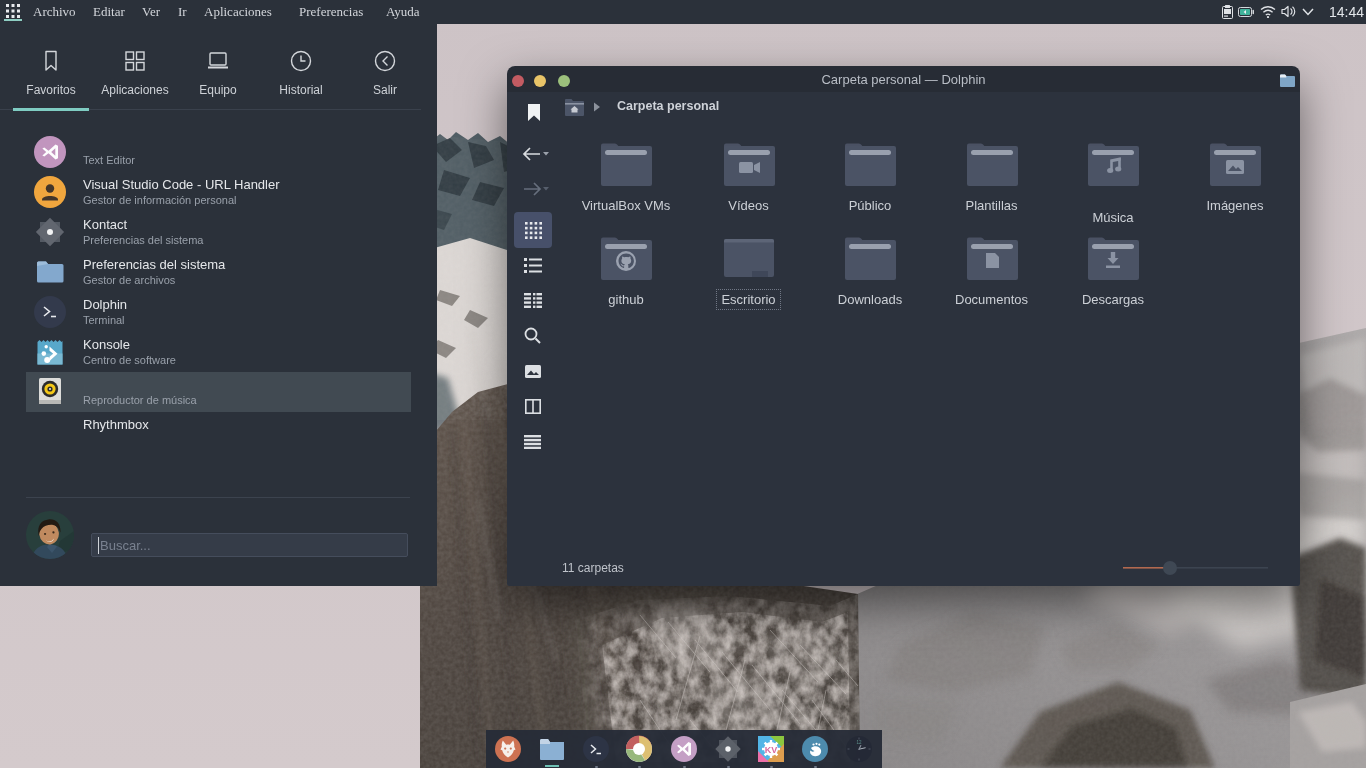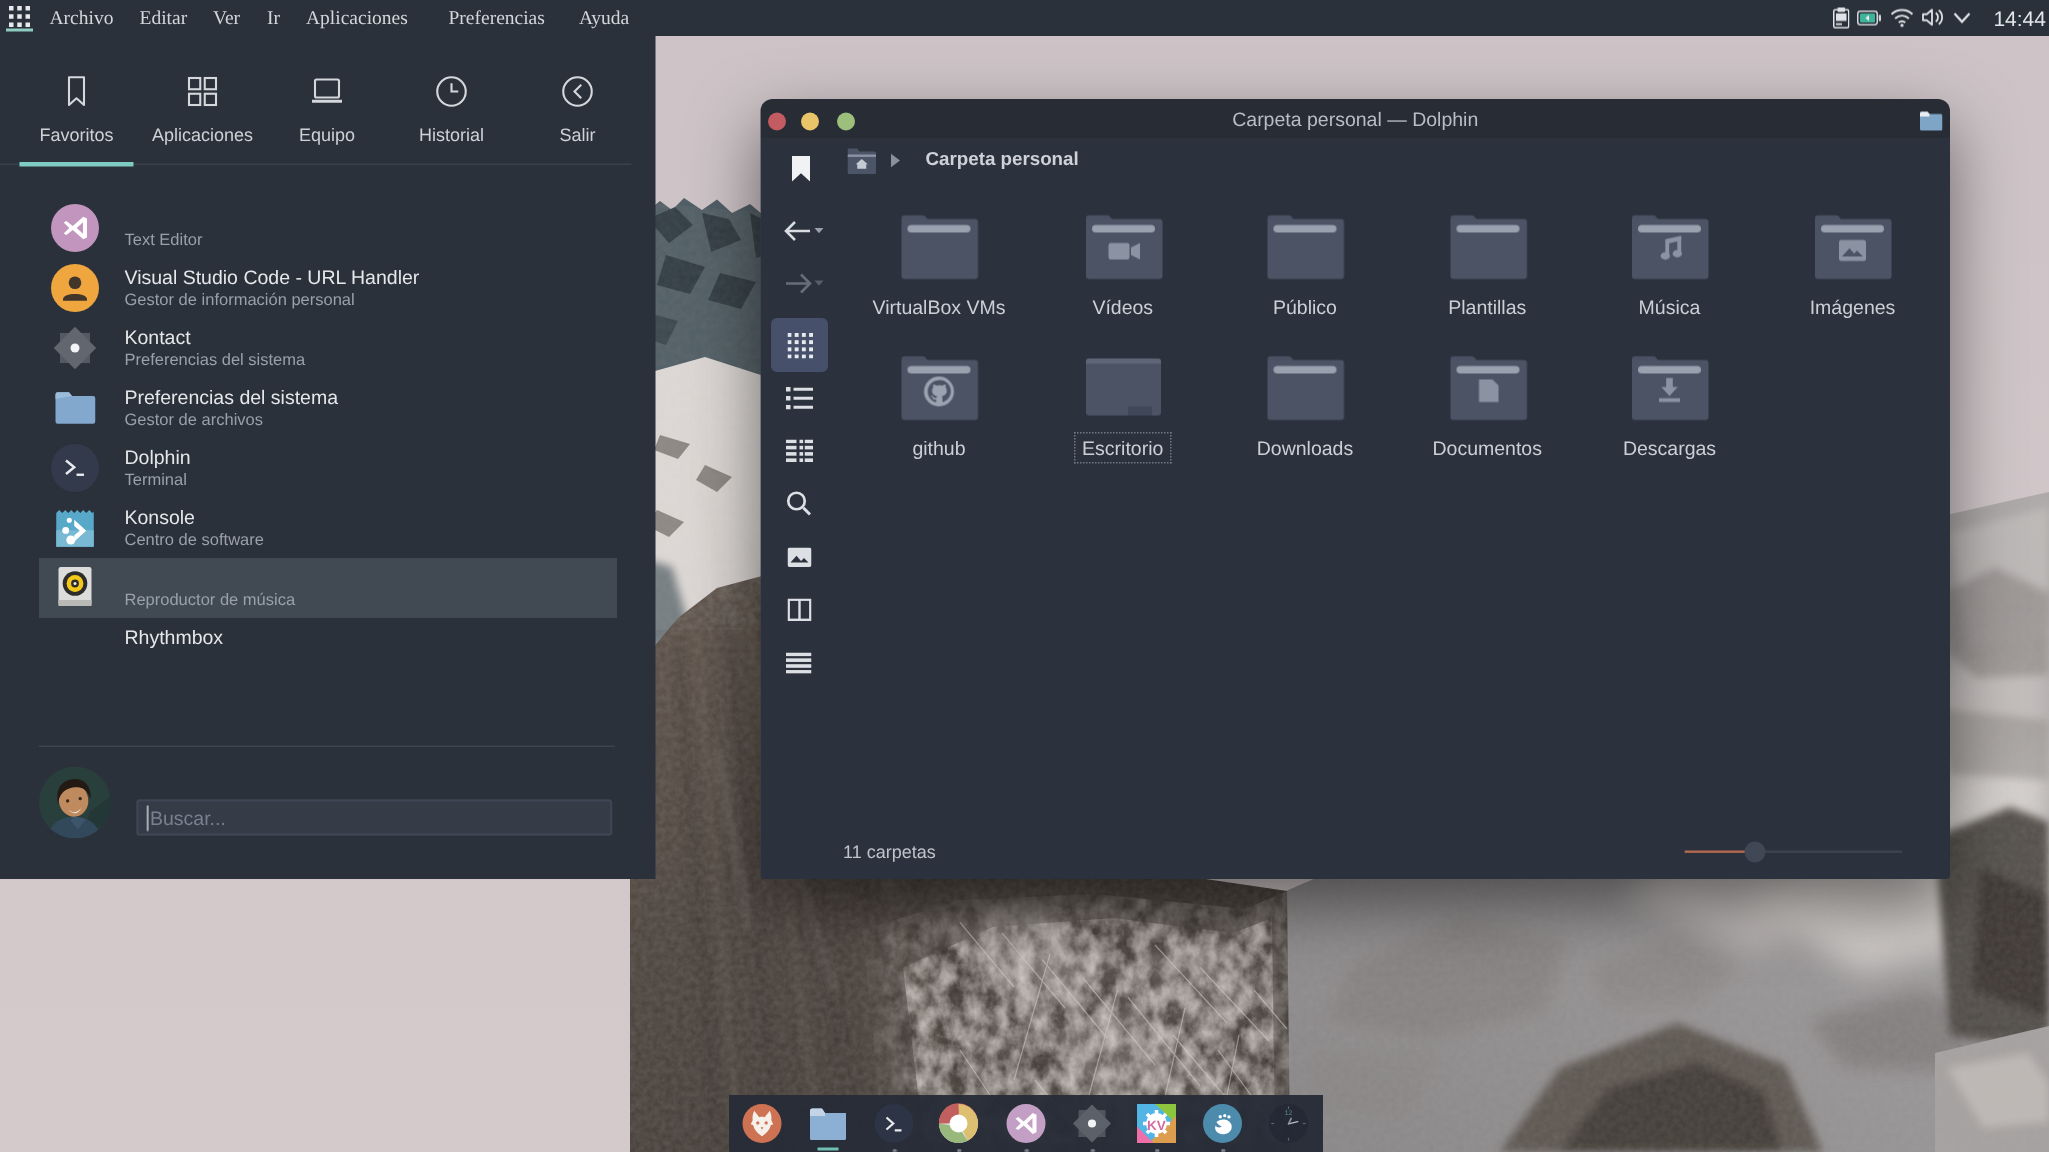--- a/index.html
+++ b/index.html
@@ -522,21 +522,21 @@
           <path d="M2,4.5 Q2,2.5 4,2.5 L16,2.5 Q17.5,2.5 18.5,4 L20,6 L2,6 Z" fill="#4a5163"></path>
           <path d="M2,6 Q2,5 3,5 L51,5 Q53,5 53,7 L53,43 Q53,45 51,45 L4,45 Q2,45 2,43 Z" fill="#4b5365"></path>
           <rect x="6" y="9" width="42" height="5" rx="2.5" fill="#99a0ae"></rect>
           <g fill="#8b93a3">
             <path d="M24.2,18.5 L34.8,16.2 L34.8,19.4 L26.8,21.1 L26.8,29.5 L24.2,29.5 Z"></path>
             <rect x="32.2" y="17" width="2.6" height="11"></rect>
             <ellipse cx="24.2" cy="29.6" rx="3.1" ry="2.5"></ellipse>
             <ellipse cx="32.2" cy="28.1" rx="3.1" ry="2.5"></ellipse>
           </g>
         </svg></div>
-      <div class="fitem" style="left:1058px;top:196px"><span class="lbl" style="padding:0 2px">Música</span></div>
+      <div class="fitem" style="left:1058px;top:208px"><span class="lbl" style="padding:0 2px">Música</span></div>
       <div class="fitem" style="left:1180px;top:141px"><svg width="54" height="48" viewBox="0 0 54 48">
           <path d="M2,4.5 Q2,2.5 4,2.5 L16,2.5 Q17.5,2.5 18.5,4 L20,6 L2,6 Z" fill="#4a5163"></path>
           <path d="M2,6 Q2,5 3,5 L51,5 Q53,5 53,7 L53,43 Q53,45 51,45 L4,45 Q2,45 2,43 Z" fill="#4b5365"></path>
           <rect x="6" y="9" width="42" height="5" rx="2.5" fill="#99a0ae"></rect>
           <rect x="18" y="19" width="18" height="14" rx="1.5" fill="#8b93a3"></rect>
           <path d="M20,30 L25,24.5 L28,28 L30,26 L34,30 Z" fill="#4b5365"></path>
         </svg></div>
       <div class="fitem" style="left:1180px;top:196px"><span class="lbl" style="padding:0 2px">Imágenes</span></div>
       <div class="fitem" style="left:571px;top:235px"><svg width="54" height="48" viewBox="0 0 54 48">
           <path d="M2,4.5 Q2,2.5 4,2.5 L16,2.5 Q17.5,2.5 18.5,4 L20,6 L2,6 Z" fill="#4a5163"></path>

